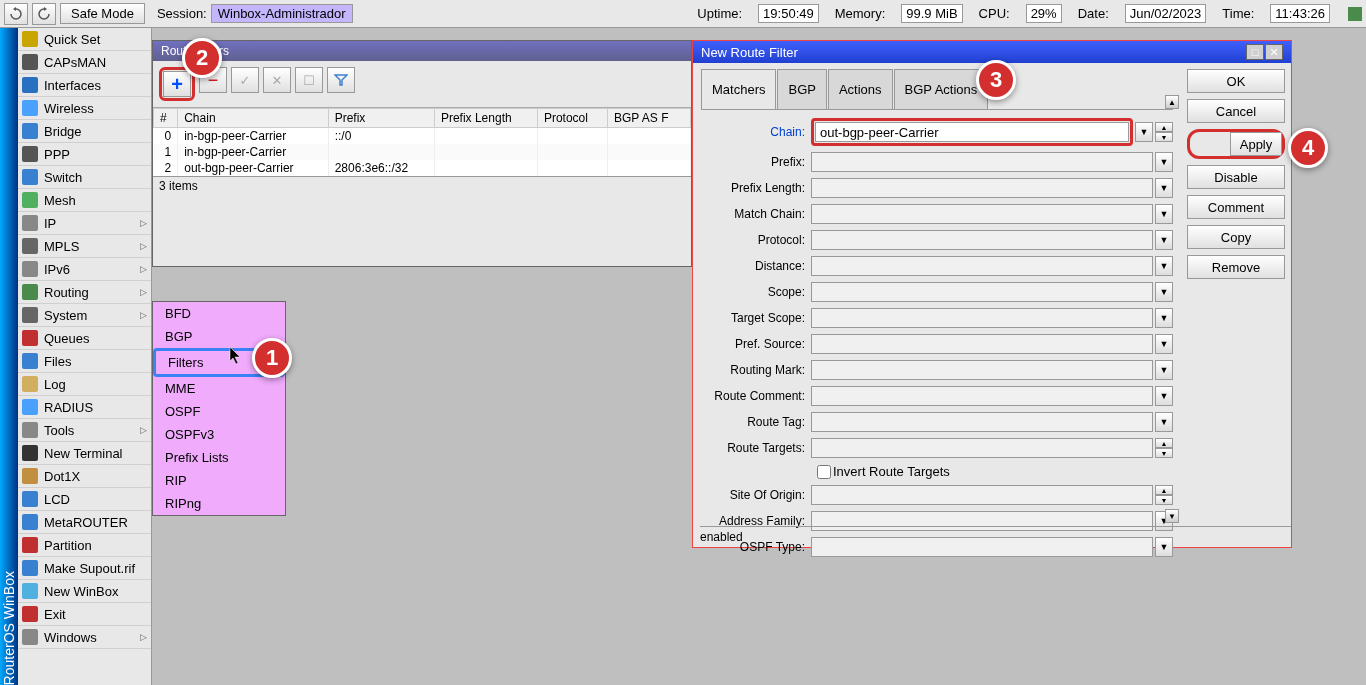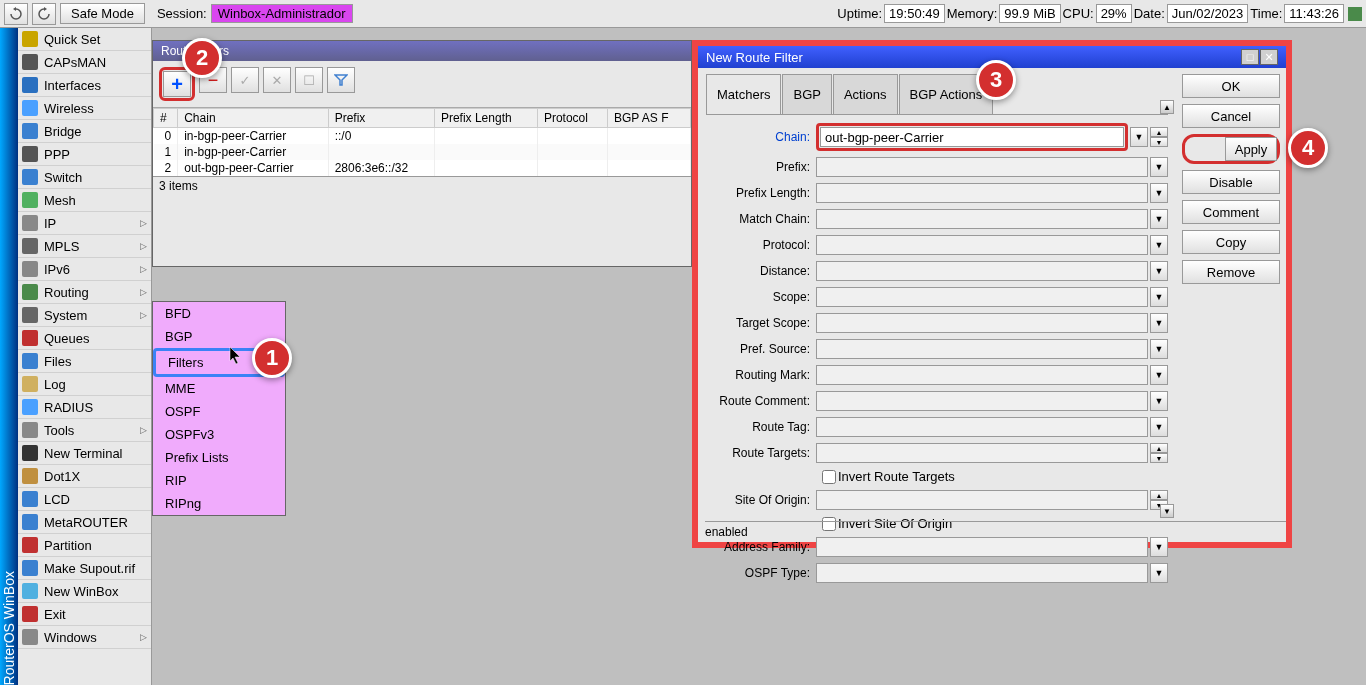--- a/index.html
+++ b/index.html
@@ -3,22 +3,22 @@
 <meta charset="utf-8">
 <style>
 * { box-sizing: border-box; margin: 0; padding: 0; font-family: Arial, sans-serif; font-size: 13px; }
 body { background: #c0c0c0; width: 1366px; height: 685px; overflow: hidden; position: relative; }
 
 
 .top-toolbar { height: 28px; background: #e8e8e8; border-bottom: 1px solid #999; display: flex; align-items: center; padding: 2px 4px; gap: 4px; }
 .tb-btn { width: 24px; height: 22px; border: 1px solid #999; background: linear-gradient(#fff, #e0e0e0); display: flex; align-items: center; justify-content: center; cursor: pointer; }
 .safe-mode { padding: 2px 10px; border: 1px solid #999; background: linear-gradient(#fff, #e0e0e0); cursor: pointer; }
 .session-label { margin-left: 8px; }
-.session-box { border: 1px solid #999; background: #d946ef; padding: 1px 6px; min-width: 140px; }
-.top-right { margin-left: auto; display: flex; align-items: center; gap: 0; }
+.session-box { border: 1px solid #999; background: #c4b5fd; padding: 1px 6px; min-width: 140px; }
+.top-right { margin-left: auto; display: flex; align-items: center; gap: 14px; }
 .top-right span { margin-left: 2px; }
 .stat-box { border: 1px solid #999; background: #fff; padding: 1px 4px; }
 .status-sq { width: 14px; height: 14px; background: #4a8a4a; margin-left: 4px; }
 
 
 .main-area { display: flex; height: 657px; }
 .left-rail { width: 18px; background: linear-gradient(to right, #00a8ff, #003080); display: flex; align-items: flex-end; justify-content: center; }
 .rail-text { color: #fff; writing-mode: vertical-rl; transform: rotate(180deg); font-size: 14px; padding-bottom: 10px; }
 
 
@@ -44,21 +44,21 @@
 .rf-table tr:nth-child(even) { background: #fafafa; }
 .rf-footer { padding: 2px 6px; border-top: 1px solid #999; font-size: 12px; background: #e8e8e8; height: 90px; }
 
 
 .submenu { position: absolute; left: 0; top: 273px; width: 134px; background: #f0abfc; border: 1px solid #666; z-index: 10; }
 .sm-item { padding: 4px 12px; cursor: pointer; }
 .sm-item.highlight { border: 3px solid #3b82f6; border-radius: 4px; }
 .cursor-arrow { position: absolute; left: 76px; top: 44px; font-size: 16px; }
 
 
-.nrf-dialog { position: absolute; left: 540px; top: 12px; width: 600px; height: 508px; background: #e8e8e8; border: 6px solid #ef4444; }
+.nrf-dialog { position: absolute; left: 540px; top: 12px; width: 600px; height: 508px; background: #e8e8e8; border: 1px solid #ef4444; }
 .nrf-title { background: linear-gradient(#4060ff, #2040d0); color: #fff; padding: 3px 8px; display: flex; align-items: center; }
 .nrf-title-btns { margin-left: auto; display: flex; gap: 1px; }
 .nrf-title-btn { width: 18px; height: 16px; background: #d0d0d0; border: 1px solid #666; font-size: 11px; display: flex; align-items: center; justify-content: center; cursor: pointer; }
 .nrf-body { display: flex; }
 .nrf-left { flex: 1; padding: 6px 8px; }
 .nrf-tabs { display: flex; border-bottom: 1px solid #999; }
 .nrf-tab { padding: 12px 10px; border: 1px solid #999; border-bottom: none; background: #d8d8d8; cursor: pointer; margin-right: 1px; }
 .nrf-tab.active { background: #e8e8e8; }
 .nrf-form { padding-top: 8px; }
 .nrf-row { display: flex; align-items: center; margin-bottom: 6px; }
@@ -478,24 +478,20 @@
                 <span>Invert Route Targets</span>
               </div>
             <div class="nrf-row">
               <span class="nrf-label">Site Of Origin:</span>
               <input class="nrf-input gray" style="">
               <div class="nrf-spin">
                   <div>▲</div>
                   <div>▼</div>
                 </div>
             </div>
-            <div class="nrf-check-row">
-                <input type="checkbox" style="">
-                <span>Invert Site Of Origin</span>
-              </div>
             <div class="nrf-row">
               <span class="nrf-label">Address Family:</span>
               <input class="nrf-input gray" style="">
               <div class="nrf-dd">▼</div>
             </div>
             <div class="nrf-row">
               <span class="nrf-label">OSPF Type:</span>
               <input class="nrf-input gray" style="">
               <div class="nrf-dd">▼</div>
             </div>

